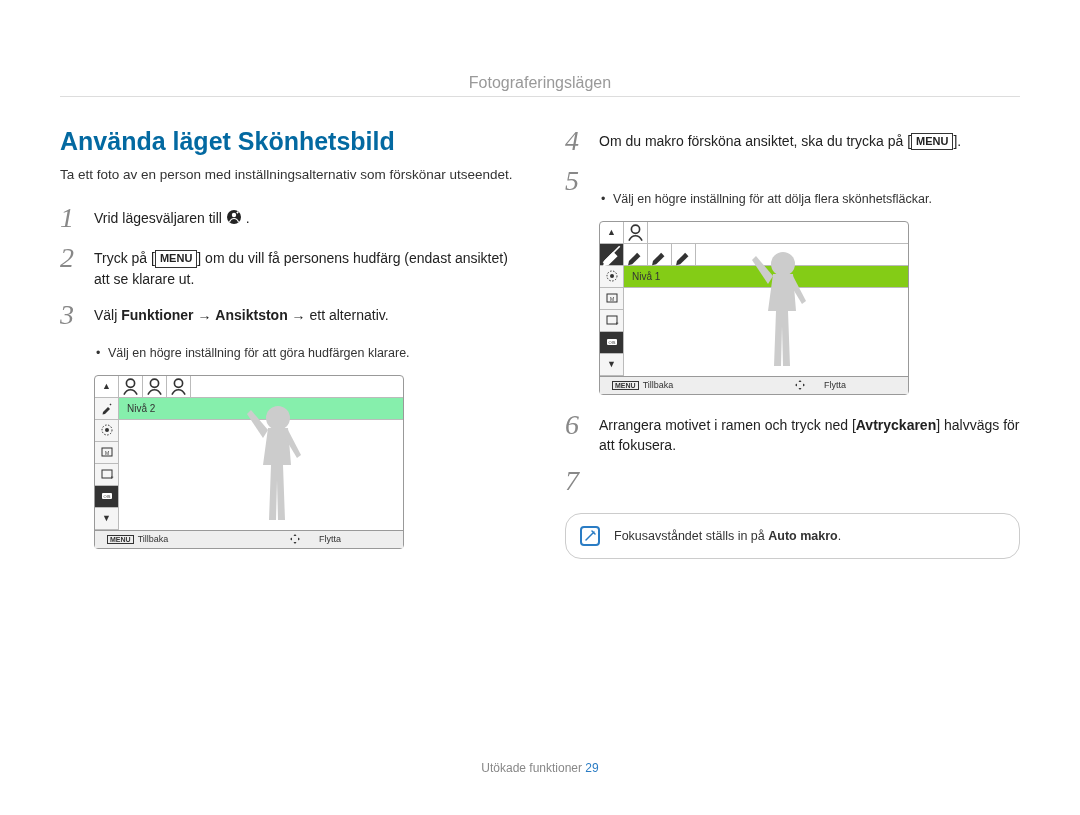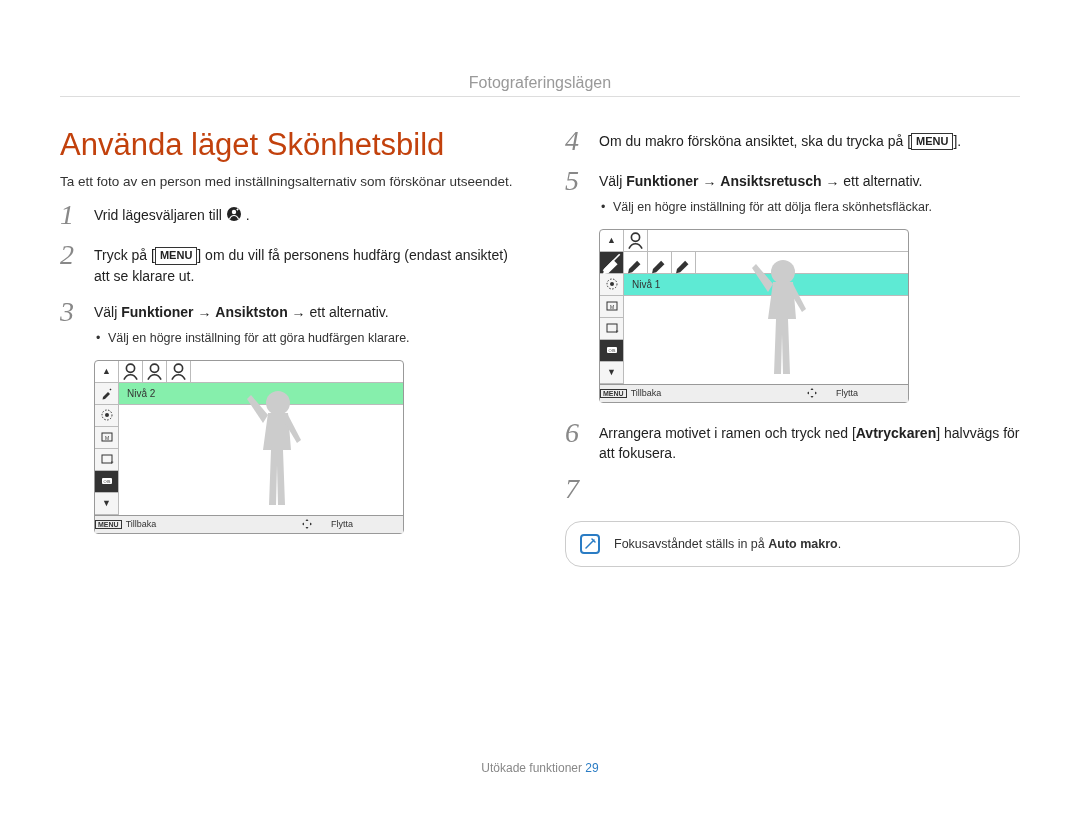--- a/index.html
+++ b/index.html
@@ -25,30 +25,30 @@
     }
     .columns {
       display: flex;
       gap: 50px;
     }
     .col {
       flex: 1;
       min-width: 0;
     }
     .h1 {
-      font-size: 31px;
-      color: #c2410c;
-      font-weight: 400;
+      font-size: 25px;
+      color: #0369a1;
+      font-weight: 700;
       margin-bottom: 10px;
     }
     .intro {
       font-size: 13.5px;
       color: #333;
       line-height: 1.35;
-      margin-bottom: 10px;
+      margin-bottom: 20px;
     }
     .step {
       display: flex;
       align-items: flex-start;
       gap: 12px;
       margin-bottom: 12px;
     }
     .step-num {
       font-size: 28px;
       color: #888;
@@ -73,21 +73,21 @@
       border: 1px solid #333;
       padding: 0 4px;
       font-size: 11px;
       font-weight: 700;
       vertical-align: 1px;
       line-height: 1.4;
     }
     .bullet {
       font-size: 12.5px;
       color: #333;
-      margin-top: 8px;
+      margin-top: 20px;
       padding-left: 14px;
       position: relative;
       line-height: 1.4;
     }
     .bullet::before {
       content: "•";
       position: absolute;
       left: 2px;
       top: 0;
     }
@@ -165,21 +165,21 @@
       align-items: center;
     }
     .camera-footer {
       display: flex;
       border-top: 1px solid #999;
       background: #eee;
       height: 18px;
       align-items: center;
       font-size: 9px;
       color: #333;
-      padding: 0 0;
+      padding: 0 12px;
       justify-content: flex-start;
       gap: 4px;
     }
     .footer-menu {
       font-size: 7px;
       font-weight: 700;
       border: 0.7px solid #333;
       padding: 0 2px;
     }
     .footer-move {
@@ -384,23 +384,20 @@
         <div class="step-body">
           <span class="step-line">
             <span>Om du makro försköna ansiktet, ska du trycka på [</span><span class="menu-pill">MENU</span><span>].</span>
           </span>
         </div>
       </div>
 
       <div class="step">
         <div class="step-num">5</div>
         <div class="step-body">
-          <span class="step-line">
-            <span>Välj </span><span class="step-bold">Funktioner</span><span> → </span><span class="step-bold">Ansiktsretusch</span><span> → </span><span>ett alternativ.</span>
-          </span>
           <div class="bullet">Välj en högre inställning för att dölja flera skönhetsfläckar.</div>
         </div>
       </div>
 
       <div class="camera-box">
         <div class="camera-header-row">
           <div class="header-cell arrow">▲</div>
           <div class="header-cell">
             <svg viewBox="0 0 14 14">
                 <circle cx="7" cy="5" r="2.5" stroke="#333" fill="none"></circle>
@@ -453,21 +450,21 @@
             </div>
             <div class="rail-slot dark">
               <svg viewBox="0 0 14 14">
                   <rect x="2" y="4" width="10" height="6" rx="1" fill="#fff"></rect>
                   <text x="7" y="9" font-size="4" text-anchor="middle" fill="#333">OIS</text>
                 </svg>
             </div>
             <div class="rail-slot" style="font-size:9px;">▼</div>
           </div>
           <div class="rail-wrap">
-            <div class="niva-row" style="background:#5eead4;">
+            <div class="niva-row" style="background:#84cc16;">
               <div class="niva-label">Nivå 1</div>
             </div>
           </div>
         </div>
         <div class="overlay-figure">
           <svg viewBox="0 0 90 130" width="90" height="130">
             <g fill="#ccc">
               <circle cx="45" cy="18" r="12"></circle>
               <path d="M35 28 L55 28 L58 65 L50 65 L52 120 L45 120 L44 80 L43 120 L36 120 L38 65 L30 65 Z"></path>
               <path d="M35 30 L18 10 L14 14 L30 38 Z"></path>

